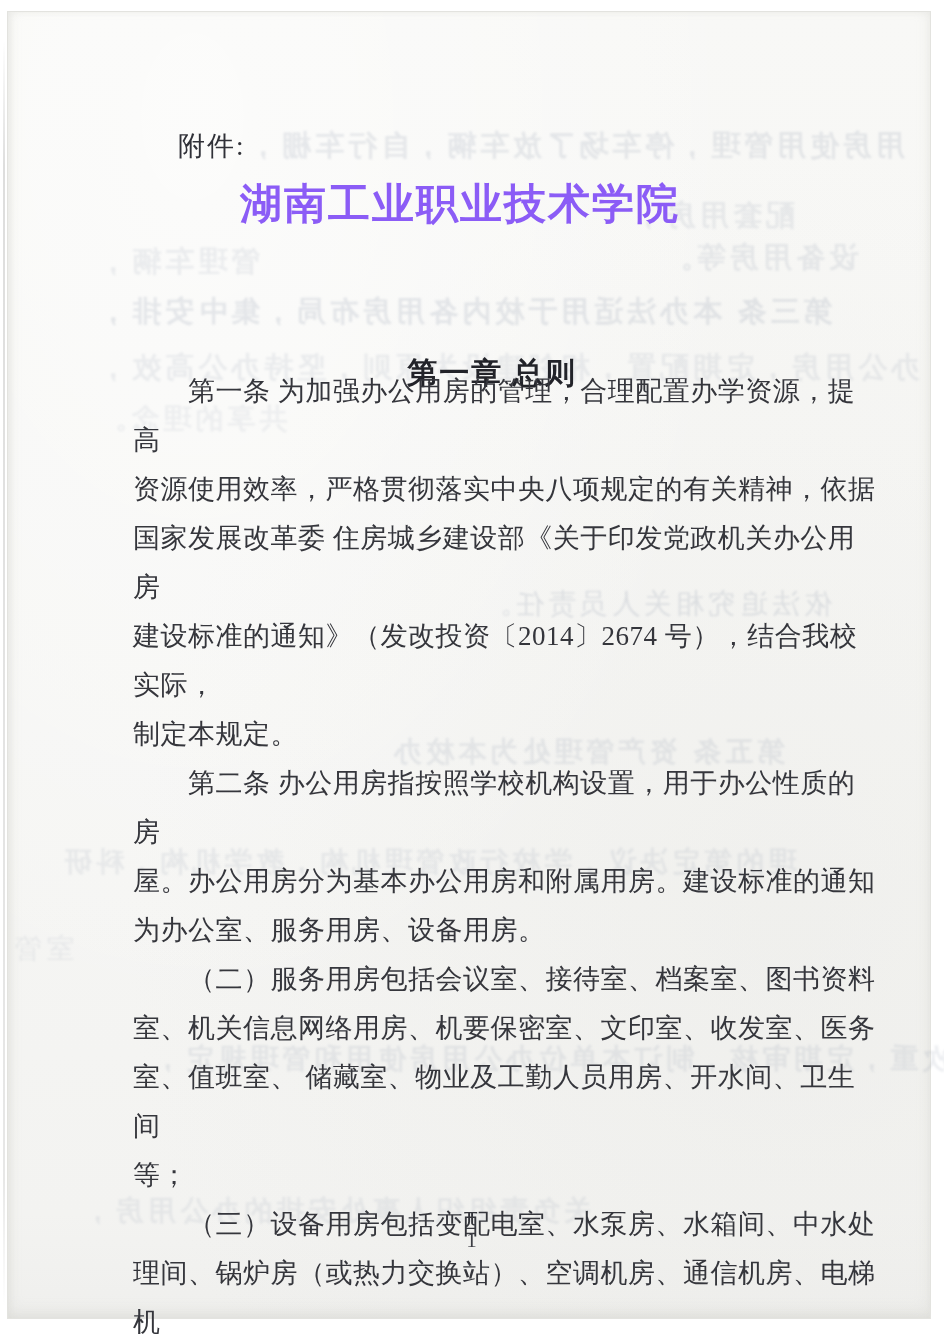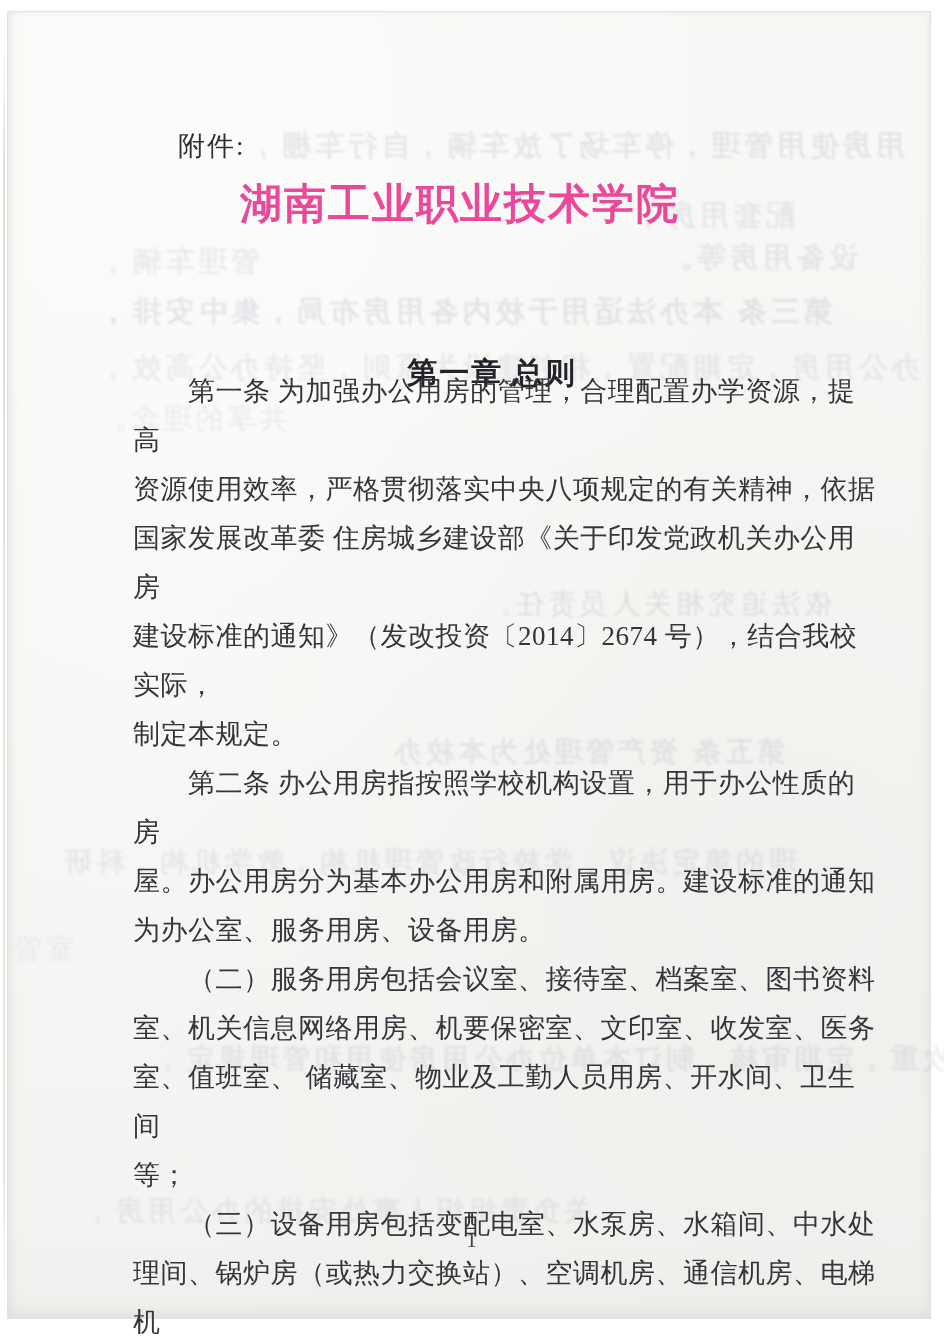--- a/index.html
+++ b/index.html
@@ -33,21 +33,21 @@
   }
   
   .front{position:absolute;inset:0;color:#33343a;}
   .attachment{
     position:absolute;left:145px;top:128px;font-size:27px;color:#303138;
     letter-spacing:2px;
     margin-left:33px;
   }
   .doc-title{
     position:absolute;left:0;right:24px;top:176px;text-align:center;
-    font-weight:bold;color:#ec4899;font-size:42px;line-height:56px;
+    font-weight:bold;color:#8b5cf6;font-size:42px;line-height:56px;
     letter-spacing:2px;
   }
   .chapter{
     position:absolute;left:40px;right:0;top:353px;text-align:center;
     font-weight:bold;color:#222329;font-size:30px;letter-spacing:2px;
   }
   .bodytext{
     position:absolute;left:133px;top:367px;width:748px;
     font-size:27px;line-height:49px;color:#35363c;
     letter-spacing:0.5px;

